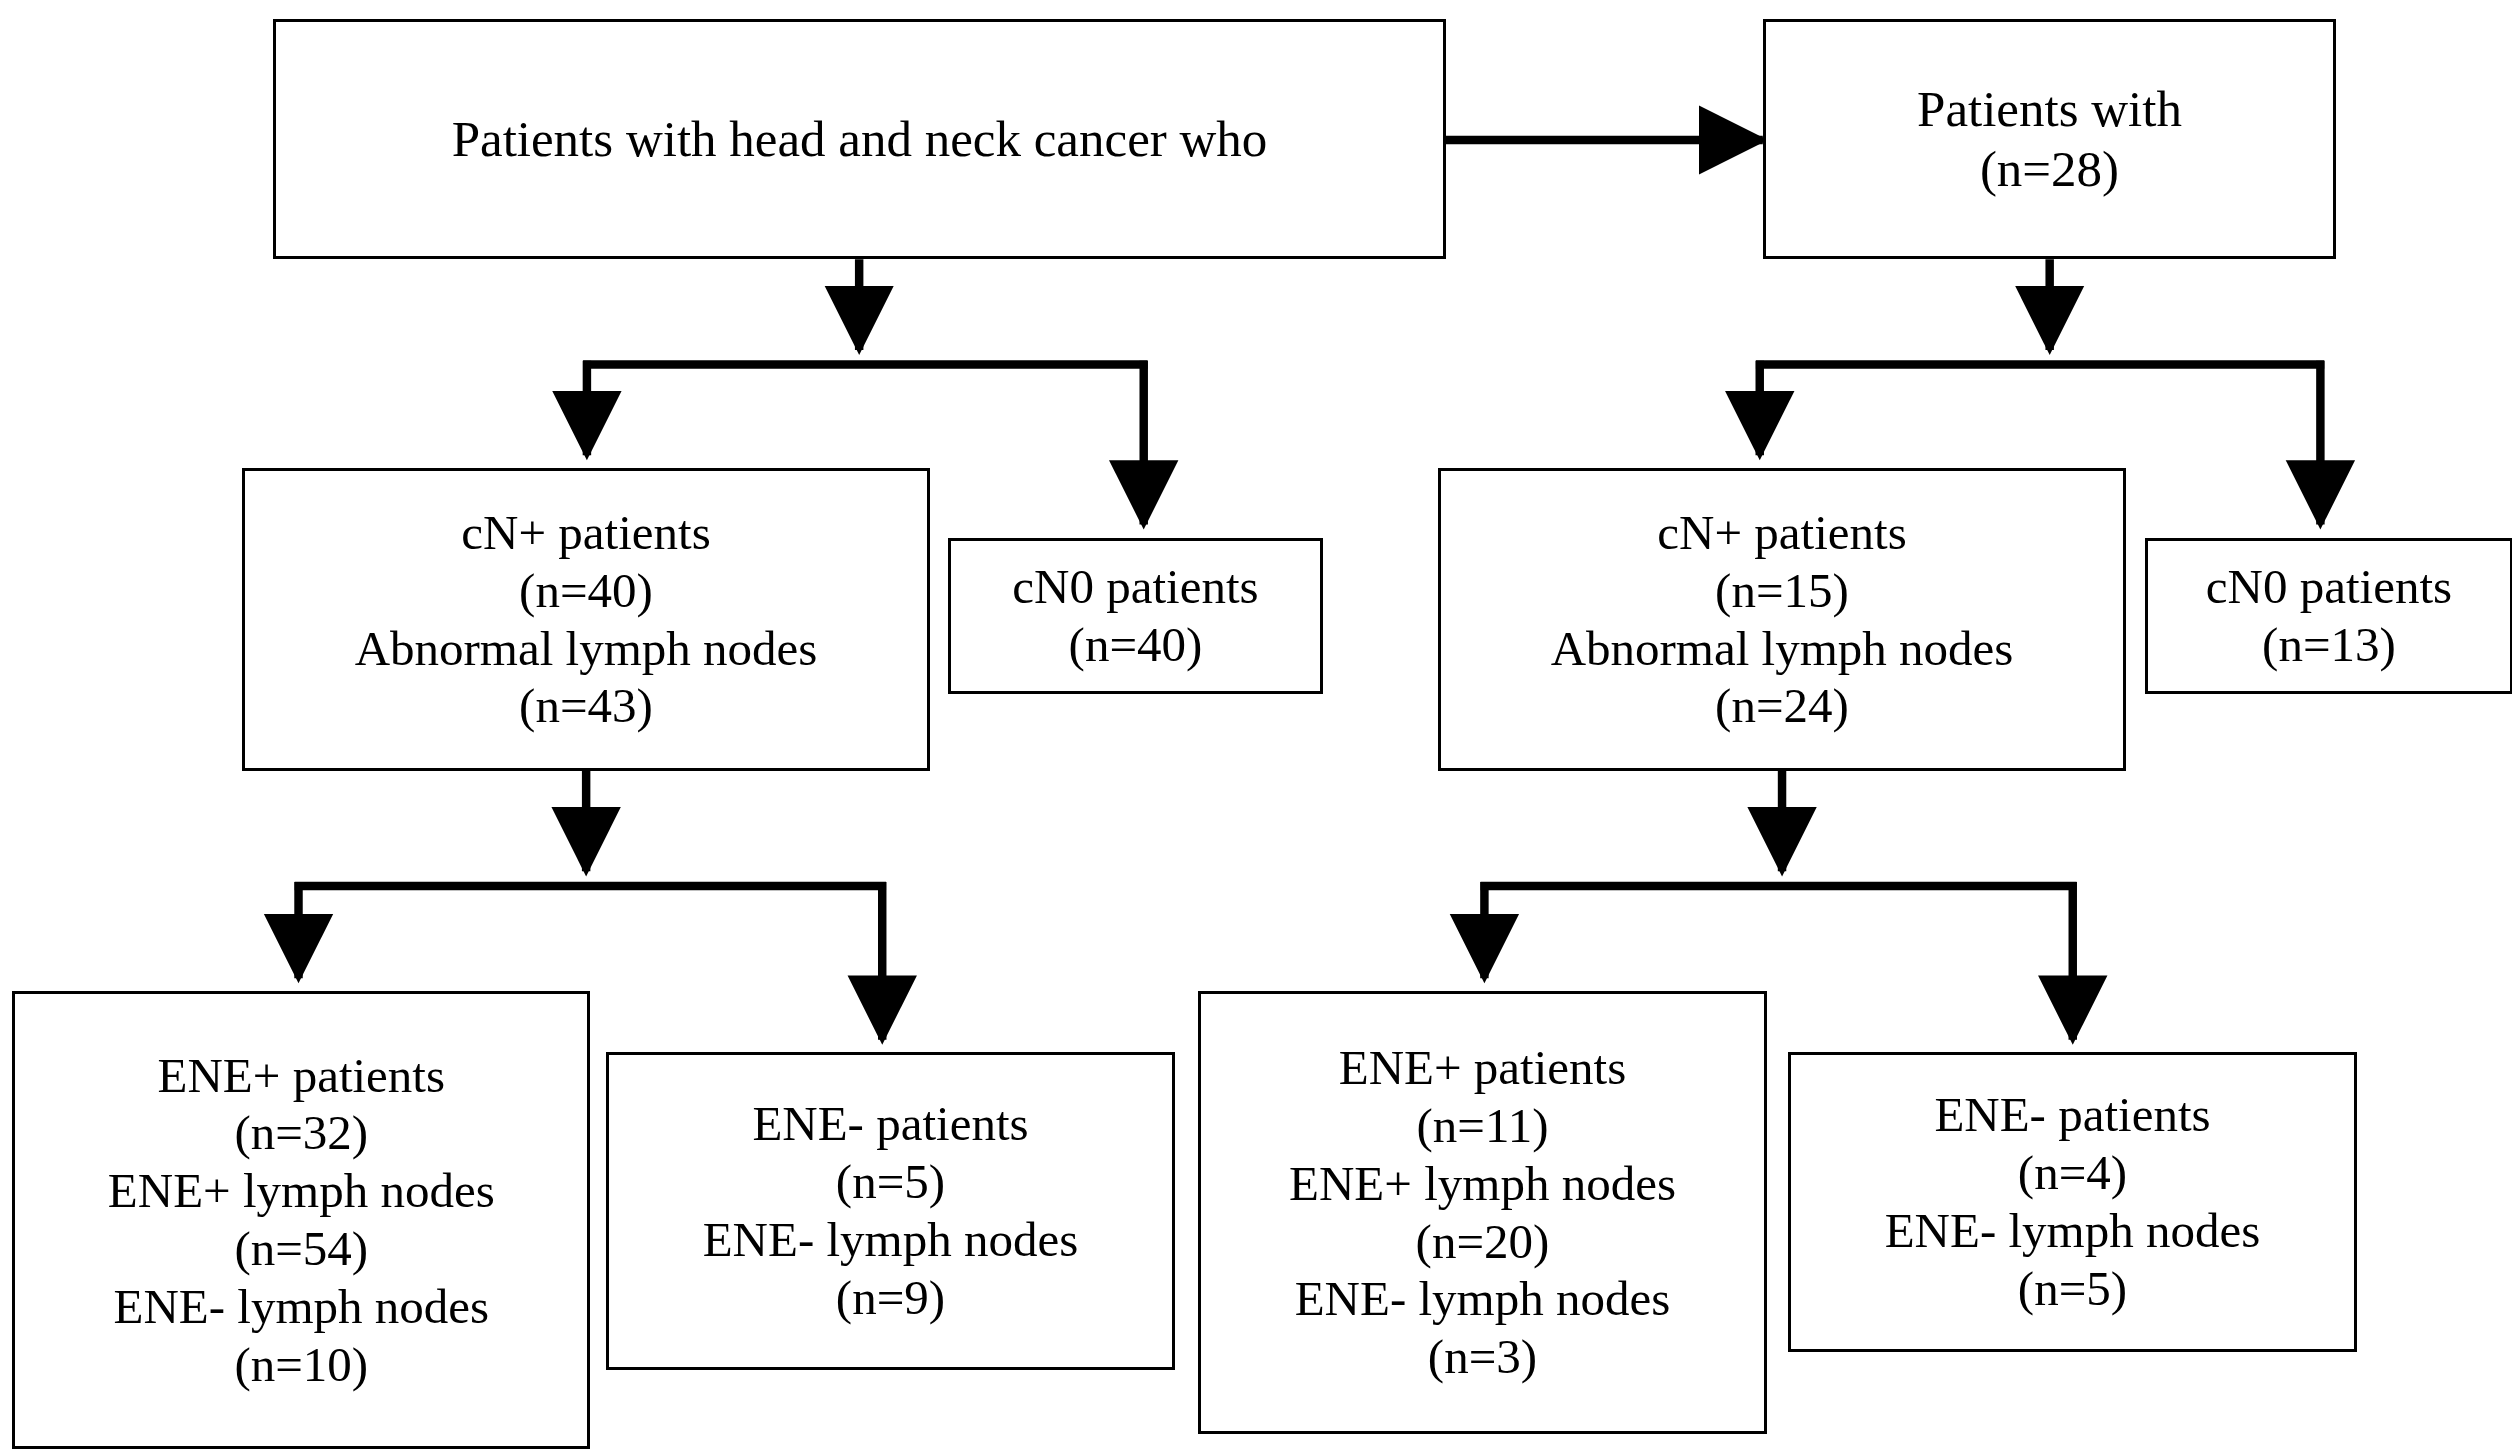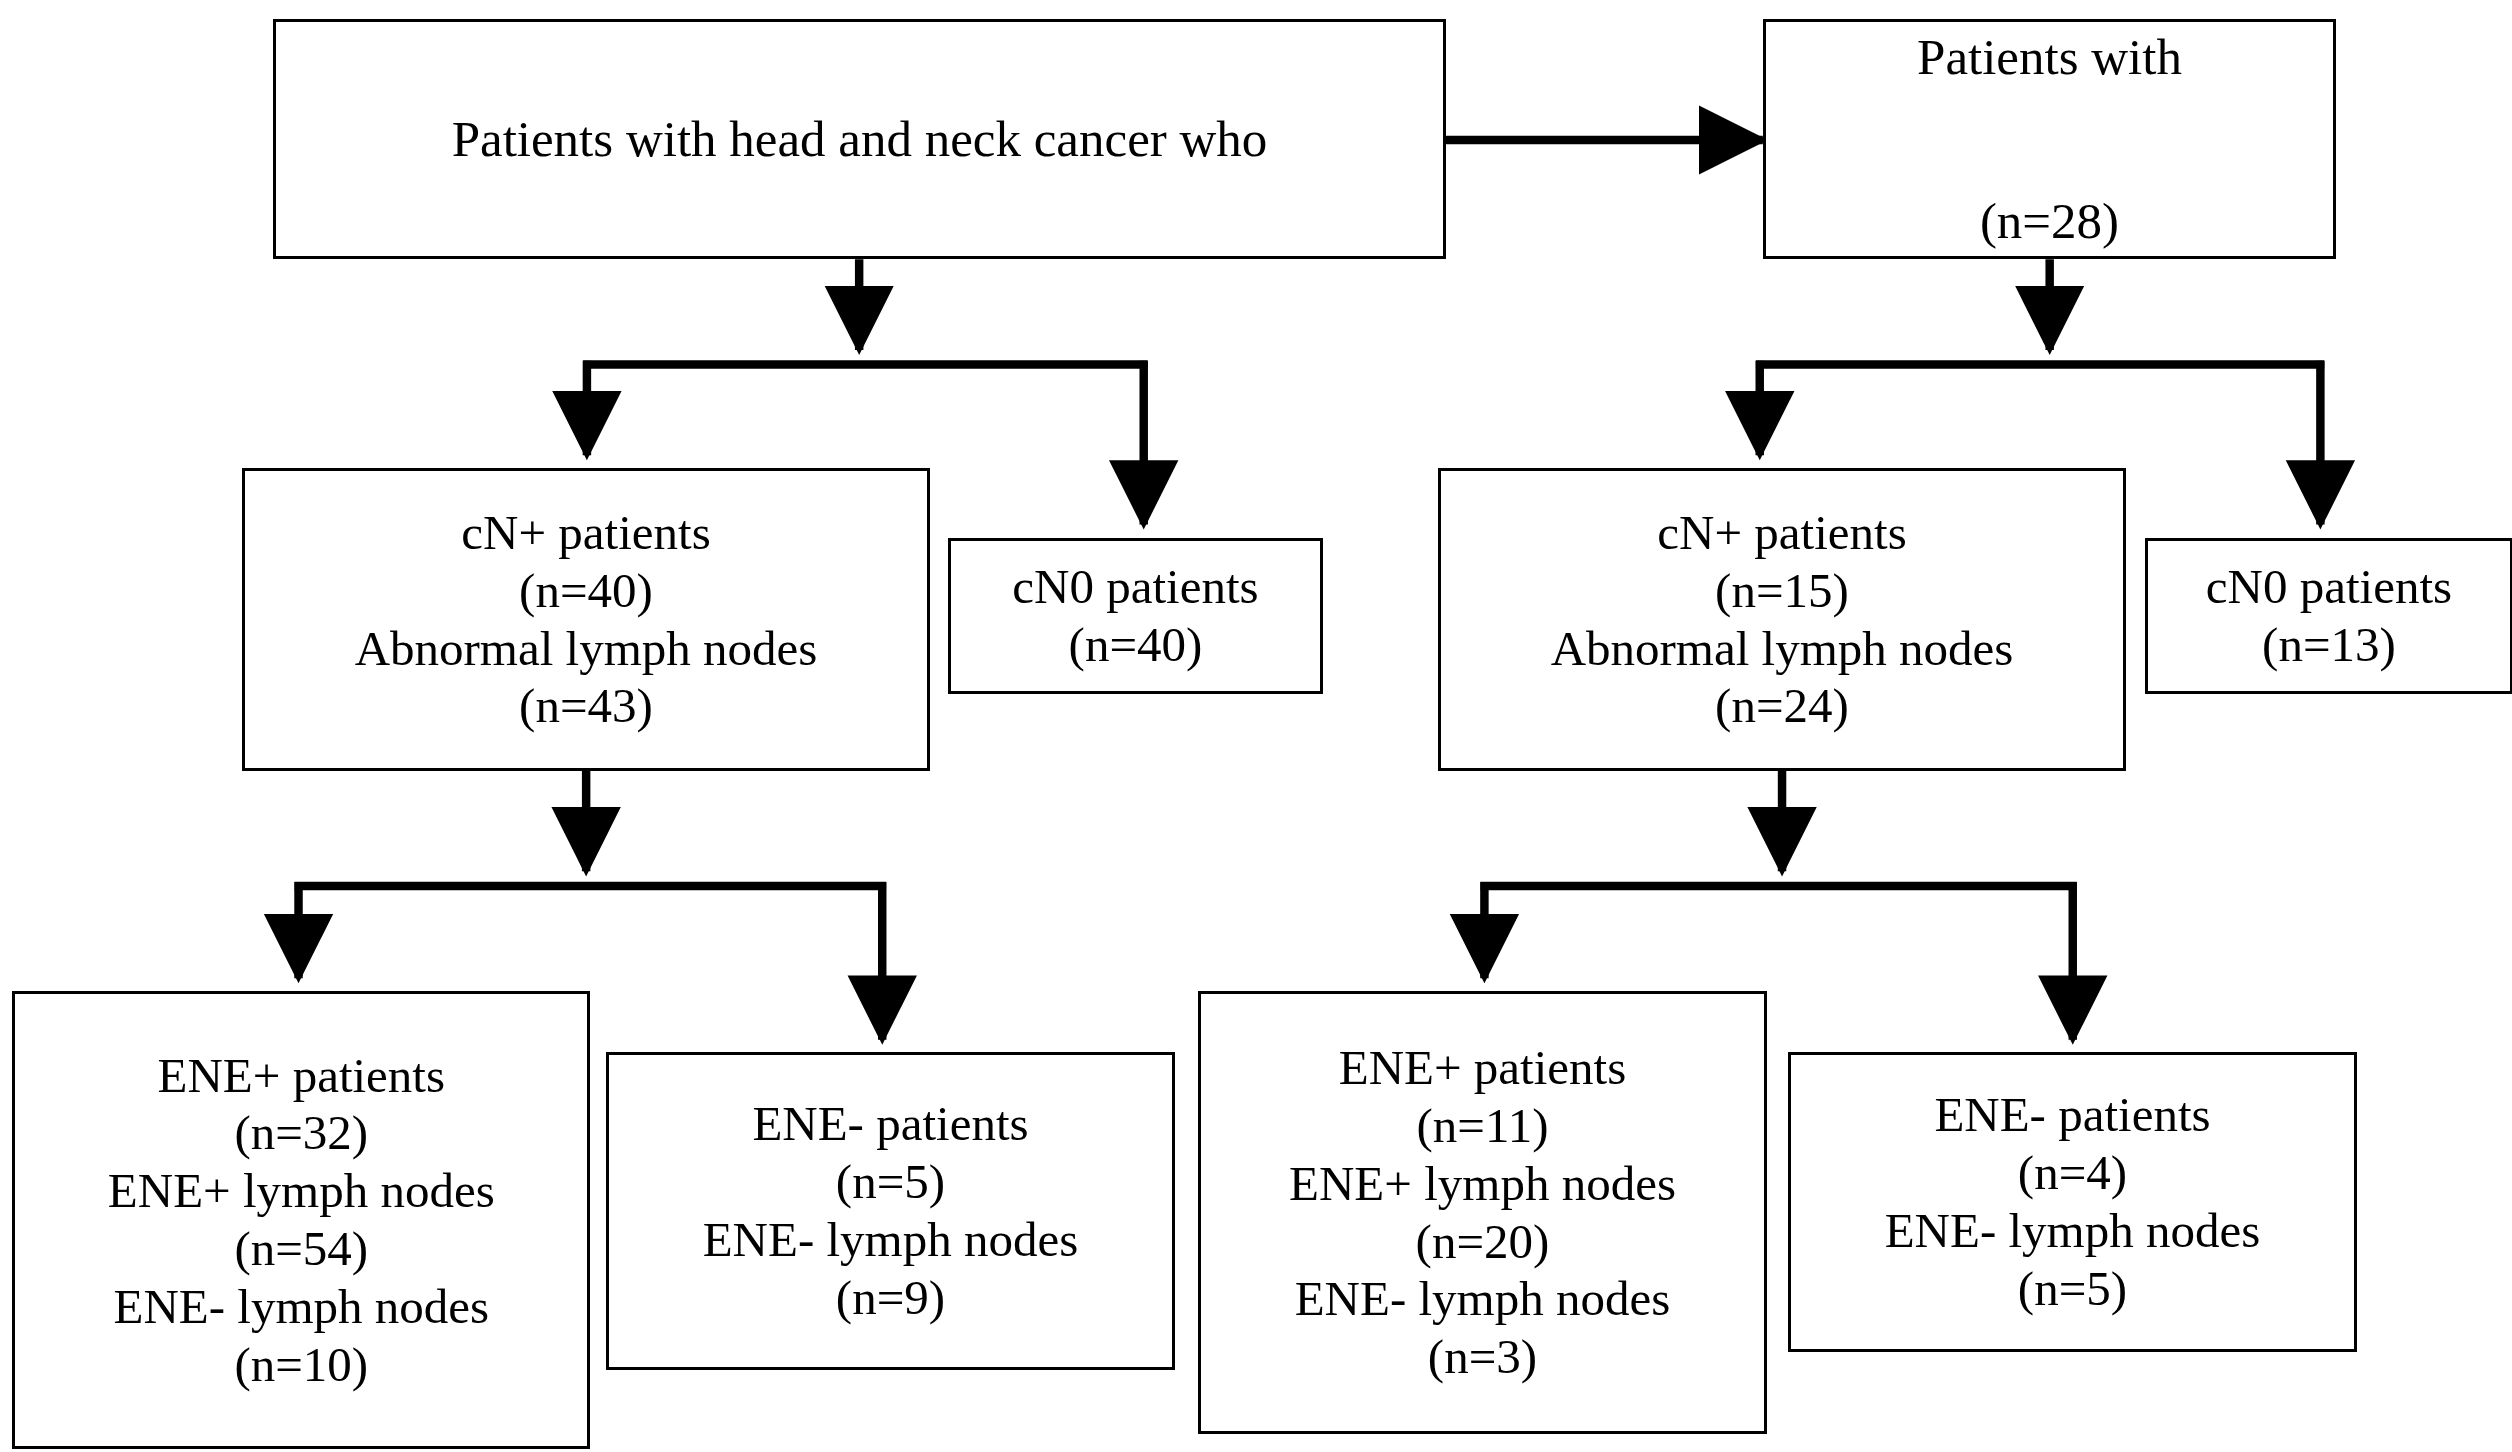--- a/index.html
+++ b/index.html
@@ -86,21 +86,21 @@
       <line x1="1925" y1="1152" x2="2700" y2="1152" stroke="#000000" stroke-width="11"></line>
       <line x1="1930" y1="1147" x2="1930" y2="1272" stroke="#000000" stroke-width="11" marker-end="url(#arrowhead)"></line>
       <line x1="2695" y1="1147" x2="2695" y2="1352" stroke="#000000" stroke-width="11" marker-end="url(#arrowhead)"></line>
     </g>
   </svg>
 
   <div class="node" style="left:273px; top:19px; width:1173px; height:240px; font-size:51px;">
     <span class="line">Patients with head and neck cancer who</span>
   </div>
 
-  <div class="node" style="left:1763px; top:19px; width:573px; height:240px; font-size:51px;justify-content:space-between;">
+  <div class="node" style="left:1763px; top:19px; width:573px; height:240px; font-size:51px;">
     <span class="line">Patients with</span>
     <span class="line">(n=28)</span>
   </div>
 
   <div class="node" style="left:242px; top:468px; width:688px; height:303px; font-size:49px;">
     <span class="line">cN+ patients</span>
     <span class="line">(n=40)</span>
     <span class="line">Abnormal lymph nodes</span>
     <span class="line">(n=43)</span>
   </div>

